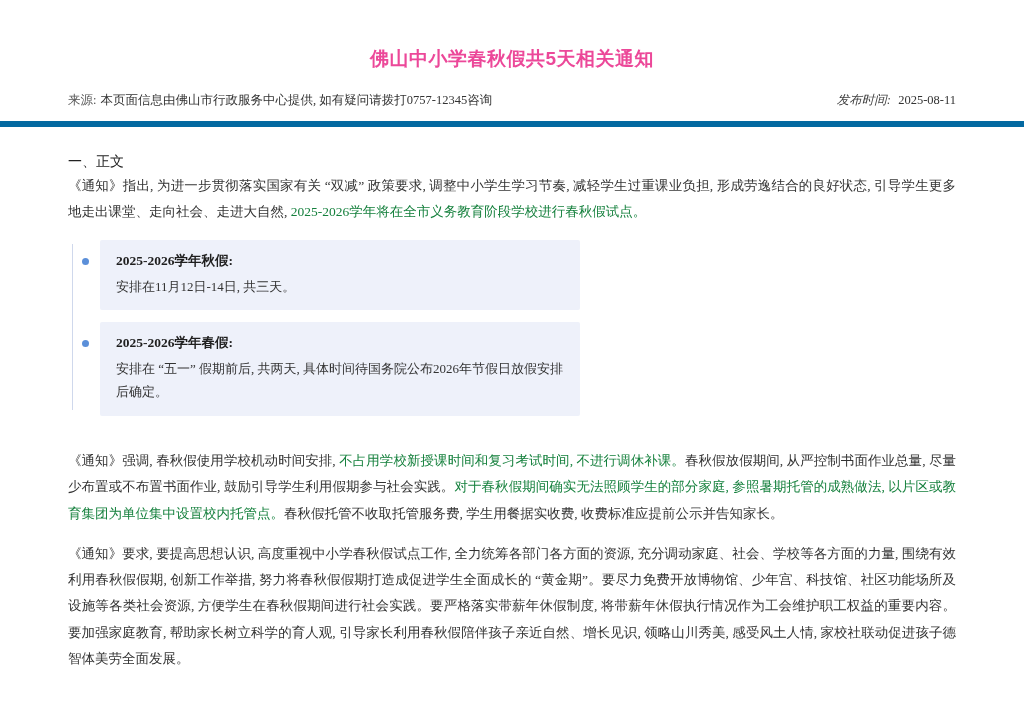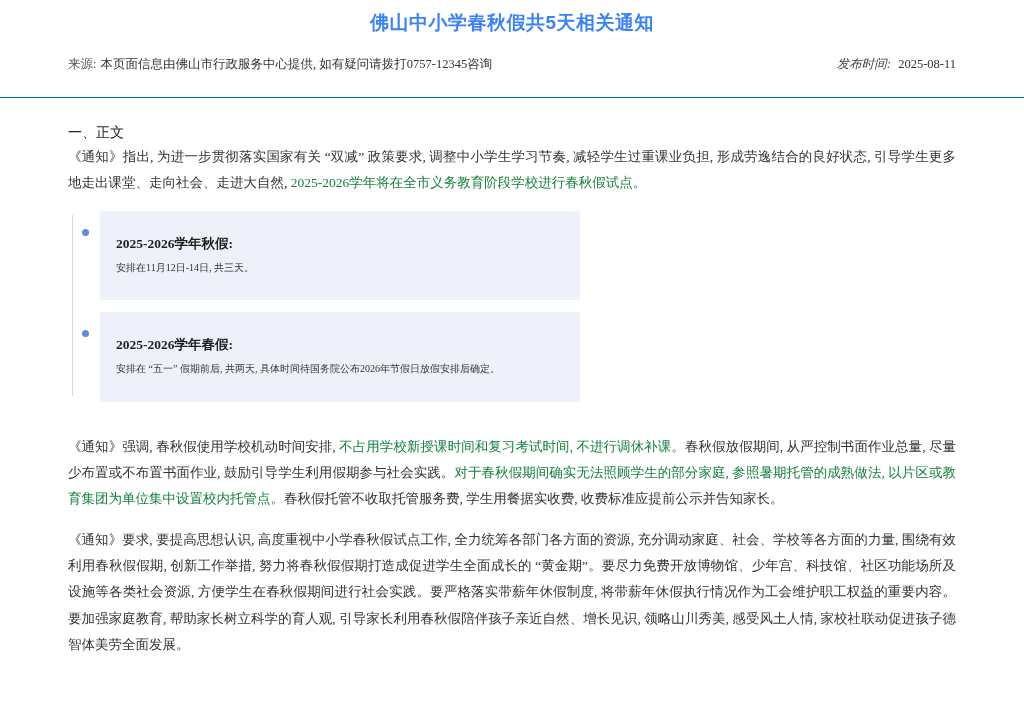--- a/index.html
+++ b/index.html
@@ -16,31 +16,32 @@
     height: 707px;
     position: relative;
     overflow: hidden;
     background: #fff;
   }
   .title {
     text-align: center;
     font-family: "Liberation Sans", sans-serif;
     font-weight: bold;
     font-size: 19px;
-    color: #3b82f6;
+    color: #ec4899;
     letter-spacing: 0.5px;
     padding-top: 10px;
     padding-bottom: 6px;
+    margin-top: 36px;
   }
   .meta-bar {
     display: flex;
     align-items: center;
     justify-content: space-between;
-    padding: 14px 68px 24px 68px;
-    border-bottom: 1px solid #0369a1;
+    padding: 14px 68px 12px 68px;
+    border-bottom: 6px solid #0369a1;
     font-size: 12.5px;
     color: #333;
   }
   .meta-left { display: flex; align-items: baseline; }
   .meta-label { color: #555; margin-right: 4px; }
   .meta-value { color: #333; }
   .meta-right { color: #333; font-size: 12.5px; white-space: nowrap; }
   .meta-right .meta-label { color: #404040; font-style: italic; }
 
   .body {
@@ -75,21 +76,21 @@
     color: #15803d;
     font-weight: normal;
   }
   .notes {
     position: relative;
     margin: 14px 0 16px 0;
     padding-left: 22px;
   }
   .note-block {
     background: #eef1fa;
-    padding: 24px 16px;
+    padding: 12px 16px;
     margin-bottom: 12px;
     position: relative;
     border-radius: 2px;
     margin-left: 10px;
     width: 480px;
   }
   .note-block::before {
     content: "";
     position: absolute;
     left: -18px;
@@ -100,21 +101,21 @@
     background: #5b8fd9;
   }
   .note-title {
     font-weight: bold;
     font-size: 13.5px;
     color: #1f1f1f;
     margin-bottom: 6px;
     font-family: "Liberation Serif", serif;
   }
   .note-text {
-    font-size: 10px;
+    font-size: 13px;
     color: #333;
     line-height: 1.75;
   }
   .notes::after {
     content: "";
     position: absolute;
     left: 4px;
     top: 4px;
     bottom: 6px;
     width: 1px;

